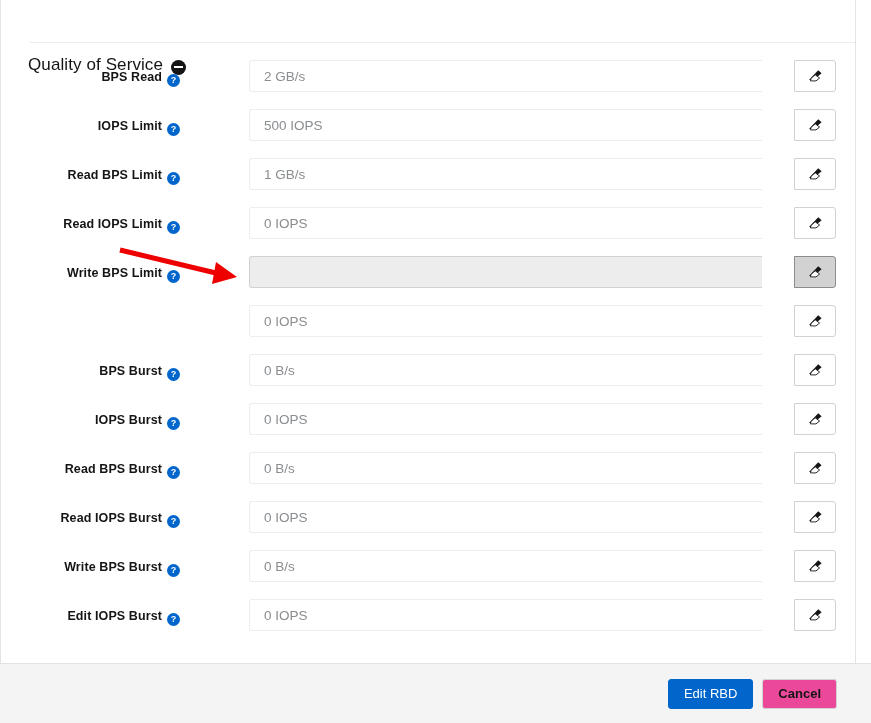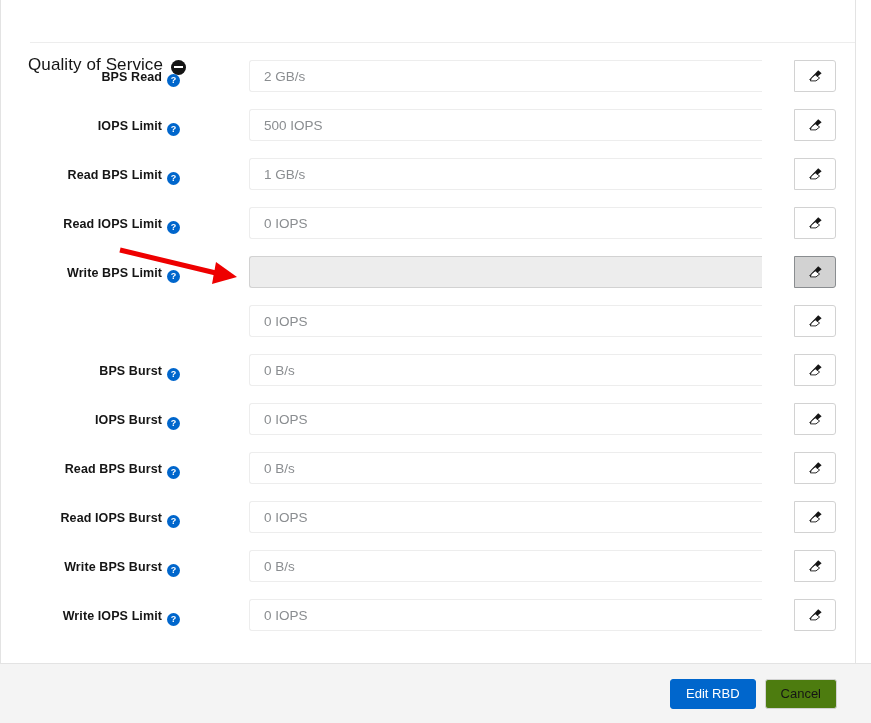--- a/index.html
+++ b/index.html
@@ -181,24 +181,25 @@
     cursor: pointer;
     border: 1px solid transparent;
     line-height: 1;
   }
   .btn-primary {
     background: #0066cc;
     color: #ffffff;
     border-color: #0066cc;
   }
   .btn-secondary {
-    background: #4d7c0f;
+    background: #ec4899;
     color: #151515;
     border-color: #d2d2d2;
     margin-left: 9px;
+    font-weight: bold;
   }
 
   
   .annotation-arrow {
     position: absolute;
     left: 112px;
     top: 240px;
     width: 135px;
     height: 50px;
     pointer-events: none;
@@ -344,21 +345,21 @@
           <input type="text" class="text-input" placeholder="0 B/s" style="">
           <button class="erase-btn">
             <svg width="16" height="16" viewBox="0 0 16 16" aria-hidden="true">
               <path d="M11.2 2.3 L14.6 5.2 L6.6 12.0 L2.0 12.0 Z" fill="#151515"></path>
               <path d="M4.2 10.2 L8.2 6.8 L12.6 10.0 L9.0 12.9 L3.4 12.9 Z" fill="#ffffff" stroke="#151515" stroke-width="0.9" stroke-linejoin="round"></path>
             </svg>
           </button>
         </div>
       </div>
       <div class="form-row">
-        <div class="row-label"><span>Write IOPS Limit</span><span class="help-icon">?</span></div>
+        <div class="row-label"><span>Edit IOPS Burst</span><span class="help-icon">?</span></div>
         <div class="input-group">
           <input type="text" class="text-input" placeholder="0 IOPS" style="">
           <button class="erase-btn">
             <svg width="16" height="16" viewBox="0 0 16 16" aria-hidden="true">
               <path d="M11.2 2.3 L14.6 5.2 L6.6 12.0 L2.0 12.0 Z" fill="#151515"></path>
               <path d="M4.2 10.2 L8.2 6.8 L12.6 10.0 L9.0 12.9 L3.4 12.9 Z" fill="#ffffff" stroke="#151515" stroke-width="0.9" stroke-linejoin="round"></path>
             </svg>
           </button>
         </div>
       </div>

